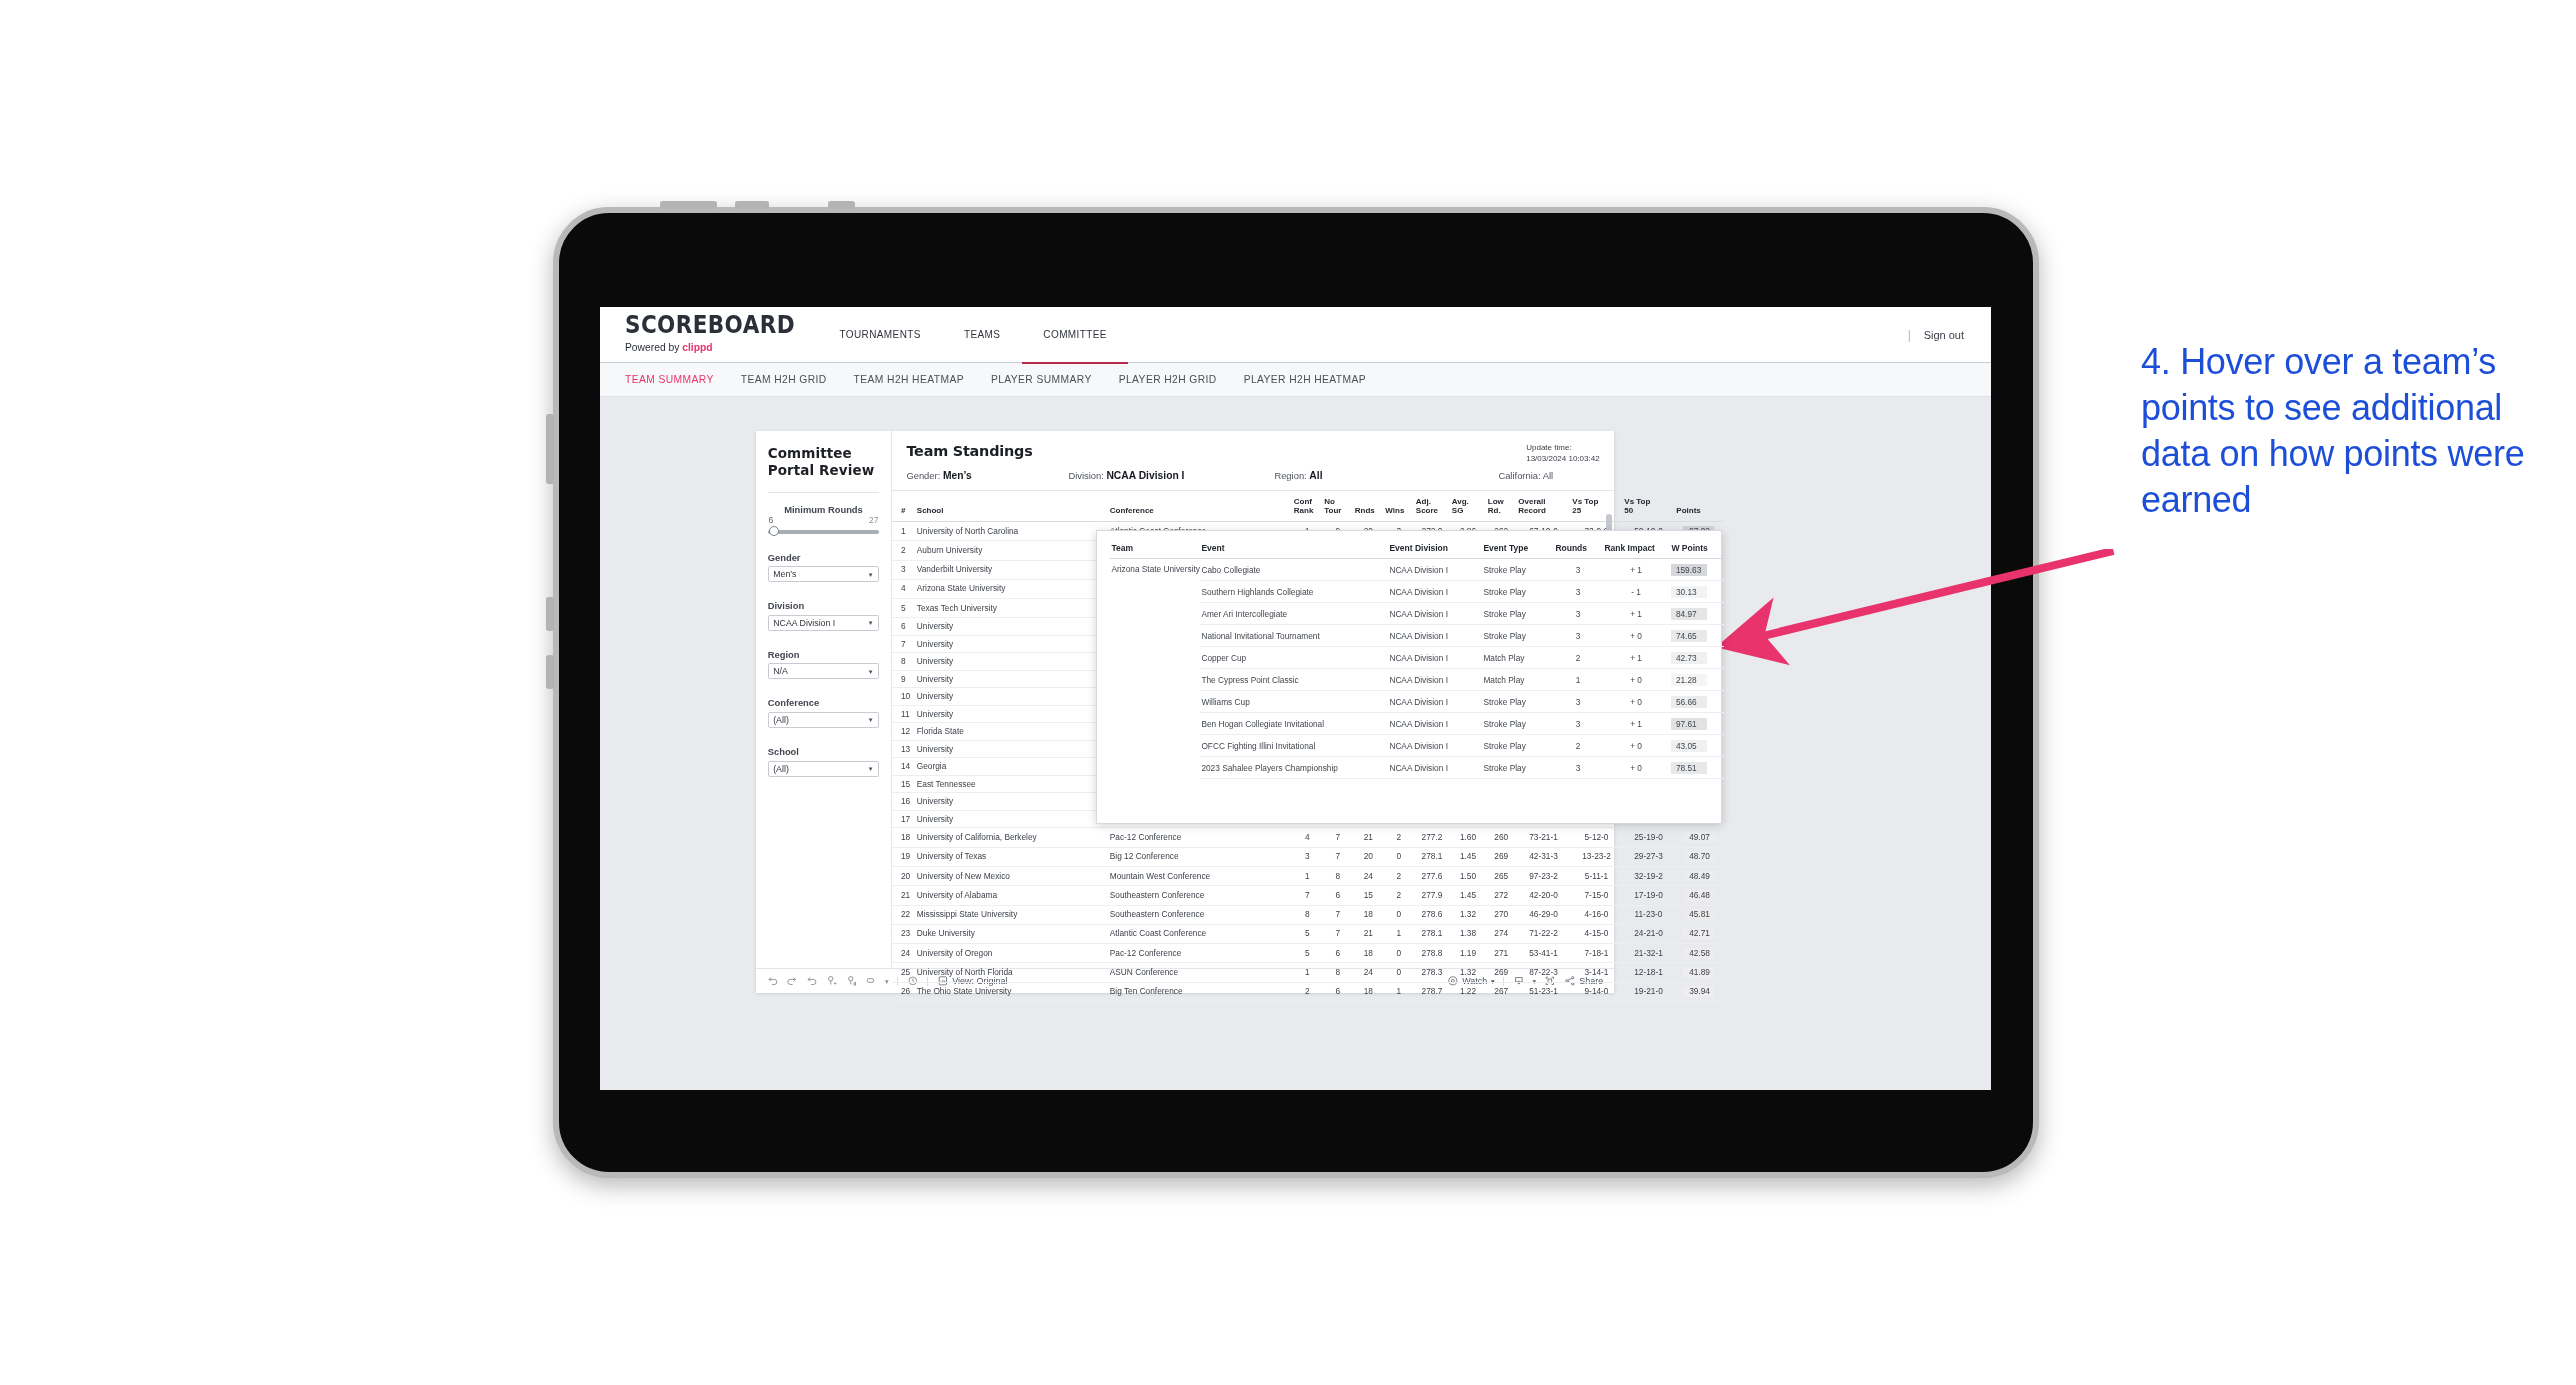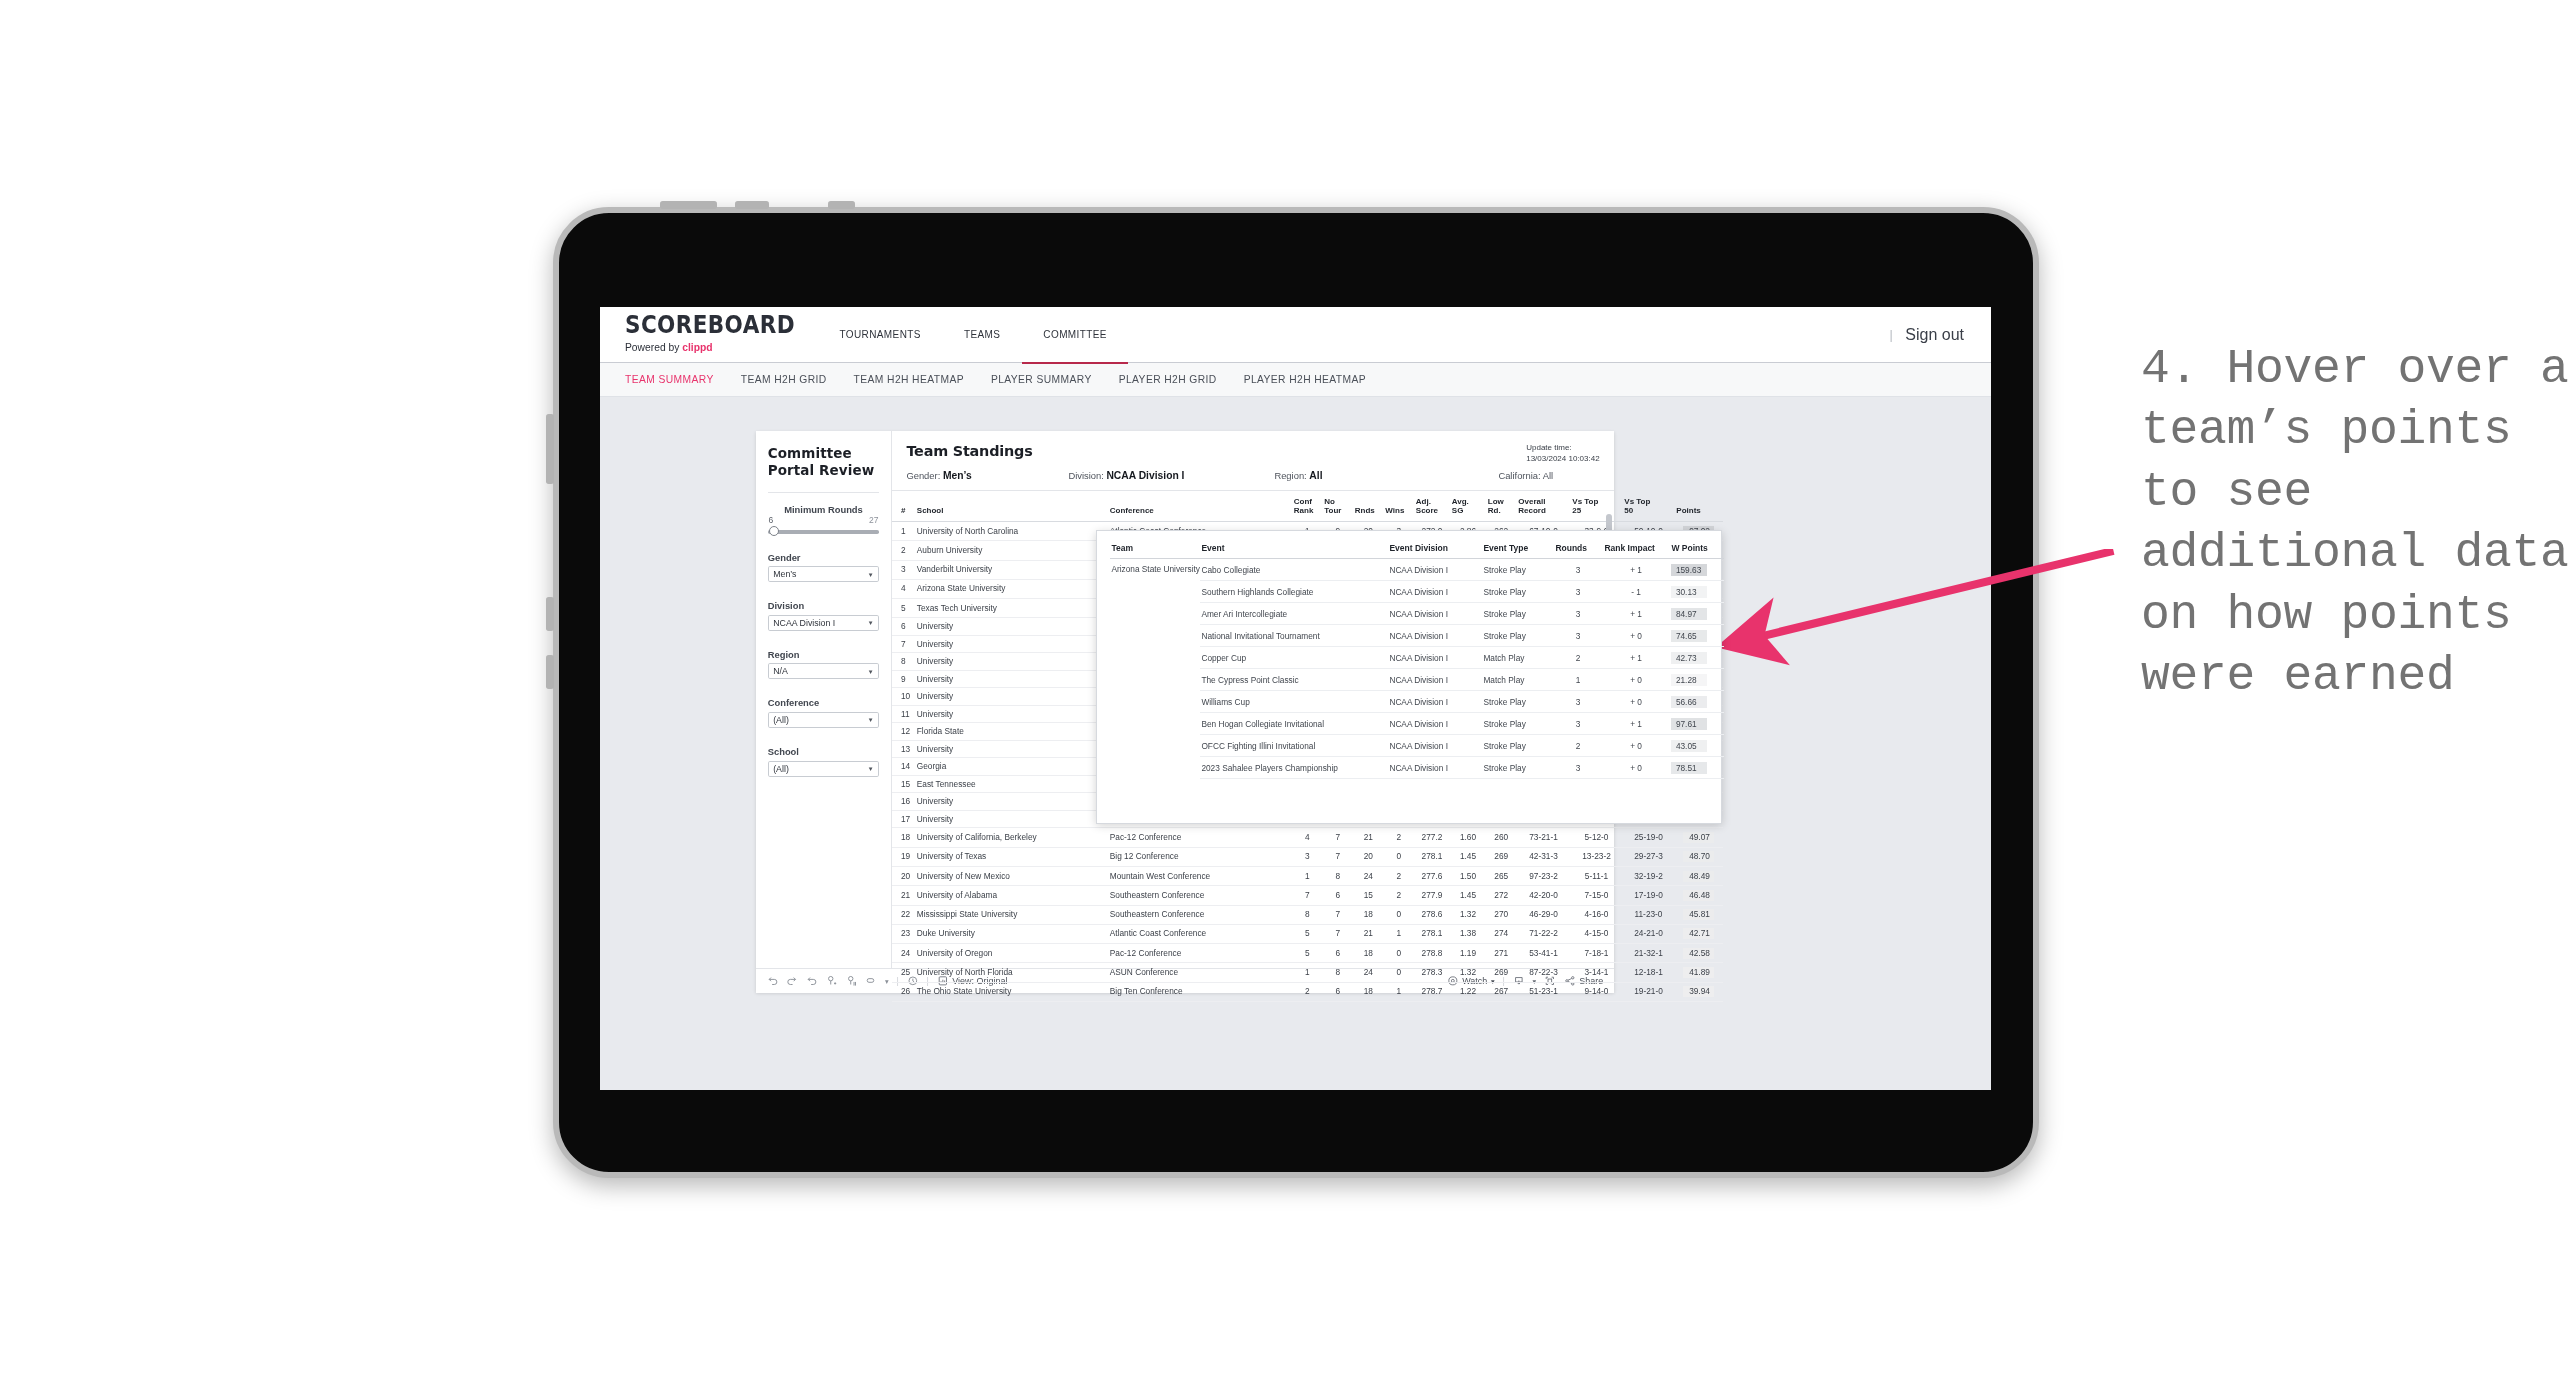--- a/index.html
+++ b/index.html
@@ -51,21 +51,21 @@
   .brand .sub .clippd { color:#e8336c; font-weight:700; }
   .topnav .links { display:flex; align-items:stretch; height:100%; }
   .topnav .links a {
     display:flex; align-items:center; padding:0 21.5px;
     font-size:10px; color:#2f333b; letter-spacing:0.4px; text-decoration:none;
     border-bottom: 2.7px solid transparent; margin-bottom:-1.8px;
   }
   .topnav .links a.active { border-bottom-color:#b7294b; }
   .topnav .right { margin-left:auto; display:flex; align-items:center; padding-right:27px; gap:12.6px; }
   .topnav .right .divider { color:#b6bac1; font-size:12.6px; }
-  .topnav .right a { font-size:16px; color:#3a3f48; text-decoration:none; }
+  .topnav .right a { font-size:11px; color:#3a3f48; text-decoration:none; }
 
   
   .subnav {
     height: 34px; background:#f7f8f9; display:flex; align-items:center;
     border-bottom:0.9px solid #dfe2e7; padding-left:25px; gap:27px;
   }
   .subnav a {
     font-size:10.3px; letter-spacing:0.4px; color:#4a4f58; text-decoration:none; white-space:nowrap;
   }
   .subnav a.active { color:#e8336c; }
@@ -172,22 +172,22 @@
   }
   .vizfoot .sep { color:#cdd0d5; }
   .vizfoot .grow { margin-left:auto; }
   .fitem { display:flex; align-items:center; gap:3.6px; color:#4c515a; font-size:9px; }
   .icn { display:inline-block; width:11.7px; height:11.7px; }
   .icn svg { display:block; }
 
   
   .anno {
     position:absolute; left:2141px; top:339px; width:431px;
-    font-size:48px; line-height:1.28; color:#737373; letter-spacing:-0.3px;
-    font-family:Liberation Mono, monospace;
+    font-size:36px; line-height:1.28; color:#1d4ed8; letter-spacing:-0.3px;
+    font-family:Liberation Sans, sans-serif;
   }
   .arrow { position:absolute; left:1705px; top:549px; width:413px; height:117px; pointer-events:none; }
 </style>
 </head>
 <body>
 
 <div class="stage">
 
   <div class="device">
     <div class="btn-top b1"></div>

